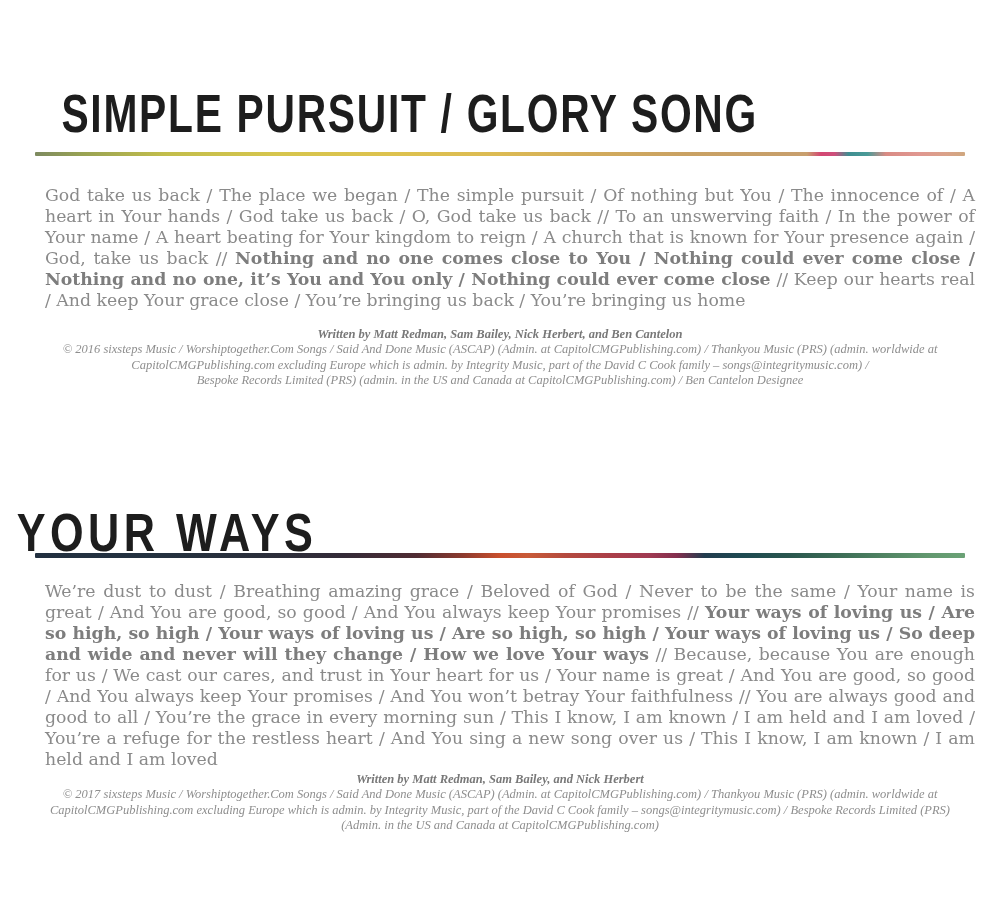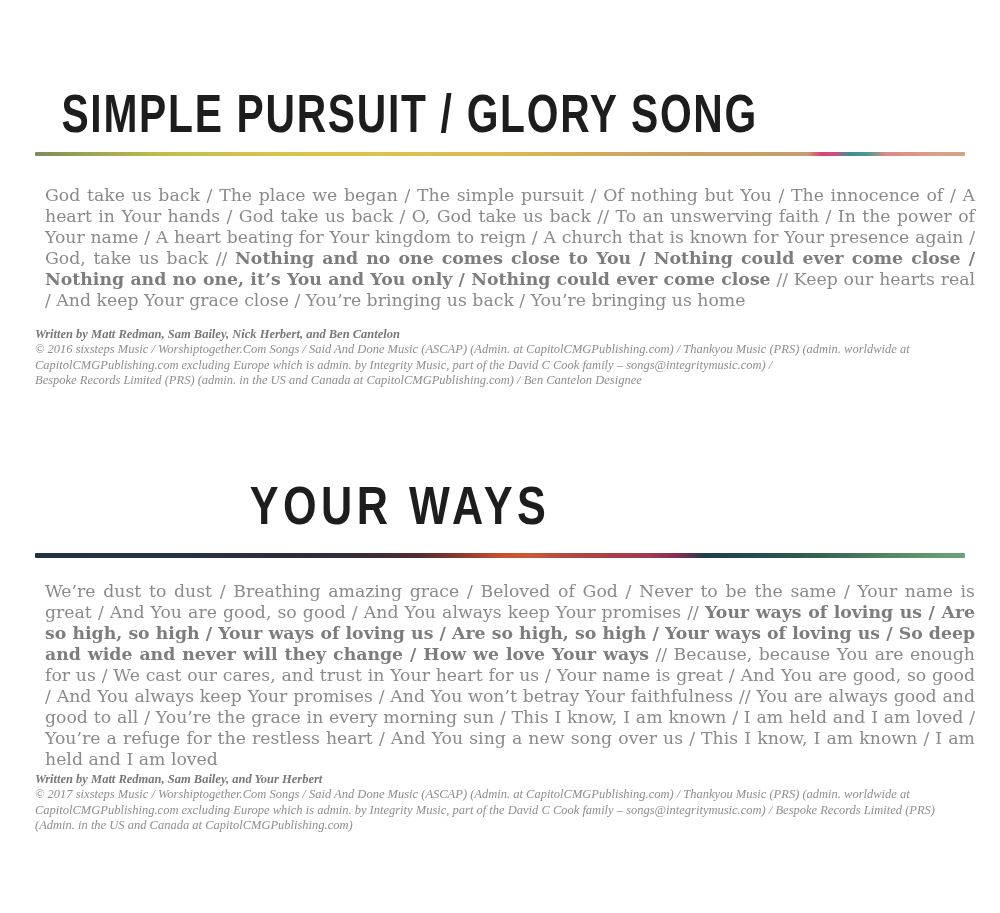--- a/index.html
+++ b/index.html
@@ -4,35 +4,35 @@
 <style>
   html,body{margin:0;padding:0;background:#ffffff;}
   #page{
     position:relative;
     width:1000px;height:913px;
     background:#ffffff;
     overflow:hidden;
     font-family:"Liberation Sans",sans-serif;
   }
   .title-row{
-    position:absolute;left:0;width:800px;text-align:center;
+    position:absolute;left:0;width:800px;
   }
   .title-inner{
     display:inline-block;
     font-family:"Liberation Sans",sans-serif;
     font-weight:700;
     color:#1d1d1d;
     white-space:nowrap;
   }
   .t1{top:86px;}
   .t1 .title-inner{
     font-size:48px;letter-spacing:2px;
     transform:scale(0.85,1.10);transform-origin:center center;
   }
-  .t2{top:478px;}
+  .t2{top:505px;}
   .t2 .title-inner{
     font-size:48px;letter-spacing:5px;
     transform:scale(0.90,1.10);transform-origin:center center;
   }
   .divider{
     position:absolute;left:35px;width:930px;
     border-radius:1px;
   }
   .d1{top:152px;height:4px;}
   .d2{top:553px;height:5px;}
@@ -42,21 +42,21 @@
     font-size:17.3px;line-height:21px;
     color:#8a8a8a;
     text-align:justify;
     margin:0;
   }
   .ly1{top:185px;}
   .ly2{top:581px;}
   .lyrics .bold{font-weight:700;color:#7d7d7d;}
   .credits{
     position:absolute;left:35px;width:930px;
-    text-align:left;
+    text-align:center;
     font-family:"Liberation Serif",serif;
     font-style:italic;
     font-size:12.5px;line-height:15.3px;
     color:#8e8e8e;
   }
   .c1{top:327px;}
   .c2{top:772px;}
   .written{font-weight:700;color:#787878;}
 </style>
 </head>
@@ -73,17 +73,17 @@
     <div class="written">Written by Matt Redman, Sam Bailey, Nick Herbert, and Ben Cantelon</div>
     <div class="copyright">© 2016 sixsteps Music / Worshiptogether.Com Songs / Said And Done Music (ASCAP) (Admin. at CapitolCMGPublishing.com) / Thankyou Music (PRS) (admin. worldwide at<br>CapitolCMGPublishing.com excluding Europe which is admin. by Integrity Music, part of the David C Cook family – songs@integritymusic.com) /<br>Bespoke Records Limited (PRS) (admin. in the US and Canada at CapitolCMGPublishing.com) / Ben Cantelon Designee</div>
   </div>
 
   <div class="title-row t2">
     <span class="title-inner">YOUR WAYS</span>
   </div>
   <div class="divider d2" style="background: linear-gradient(90deg, rgb(34, 48, 64) 0%, rgb(36, 50, 64) 12%, rgb(42, 47, 59) 24%, rgb(51, 43, 56) 33%, rgb(80, 44, 51) 41%, rgb(140, 58, 46) 46%, rgb(201, 79, 45) 50%, rgb(200, 90, 56) 53%, rgb(180, 74, 62) 57%, rgb(170, 62, 72) 62%, rgb(160, 58, 82) 66%, rgb(132, 47, 78) 69%, rgb(34, 60, 78) 72%, rgb(30, 74, 82) 76%, rgb(42, 86, 78) 81%, rgb(59, 107, 85) 86%, rgb(79, 130, 98) 91%, rgb(98, 152, 111) 96%, rgb(107, 162, 118) 100%);"></div>
   <p class="lyrics ly2"><span>We’re dust to dust / Breathing amazing grace / Beloved of God / Never to be the same / Your name is great / And You are good, so good / And You always keep Your promises // </span><span class="bold">Your ways of loving us / Are so high, so high / Your ways of loving us / Are so high, so high / Your ways of loving us / So deep and wide and never will they change / How we love Your ways</span><span> // Because, because You are enough for us / We cast our cares, and trust in Your heart for us / Your name is great / And You are good, so good / And You always keep Your promises / And You won’t betray Your faithfulness // You are always good and good to all / You’re the grace in every morning sun / This I know, I am known / I am held and I am loved / You’re a refuge for the restless heart / And You sing a new song over us / This I know, I am known / I am held and I am loved</span></p>
   <div class="credits c2">
-    <div class="written">Written by Matt Redman, Sam Bailey, and Your Herbert</div>
+    <div class="written">Written by Matt Redman, Sam Bailey, and Nick Herbert</div>
     <div class="copyright">© 2017 sixsteps Music / Worshiptogether.Com Songs / Said And Done Music (ASCAP) (Admin. at CapitolCMGPublishing.com) / Thankyou Music (PRS) (admin. worldwide at<br>CapitolCMGPublishing.com excluding Europe which is admin. by Integrity Music, part of the David C Cook family – songs@integritymusic.com) / Bespoke Records Limited (PRS)<br>(Admin. in the US and Canada at CapitolCMGPublishing.com)</div>
   </div>
 
 </div>
 
 </body></html>

